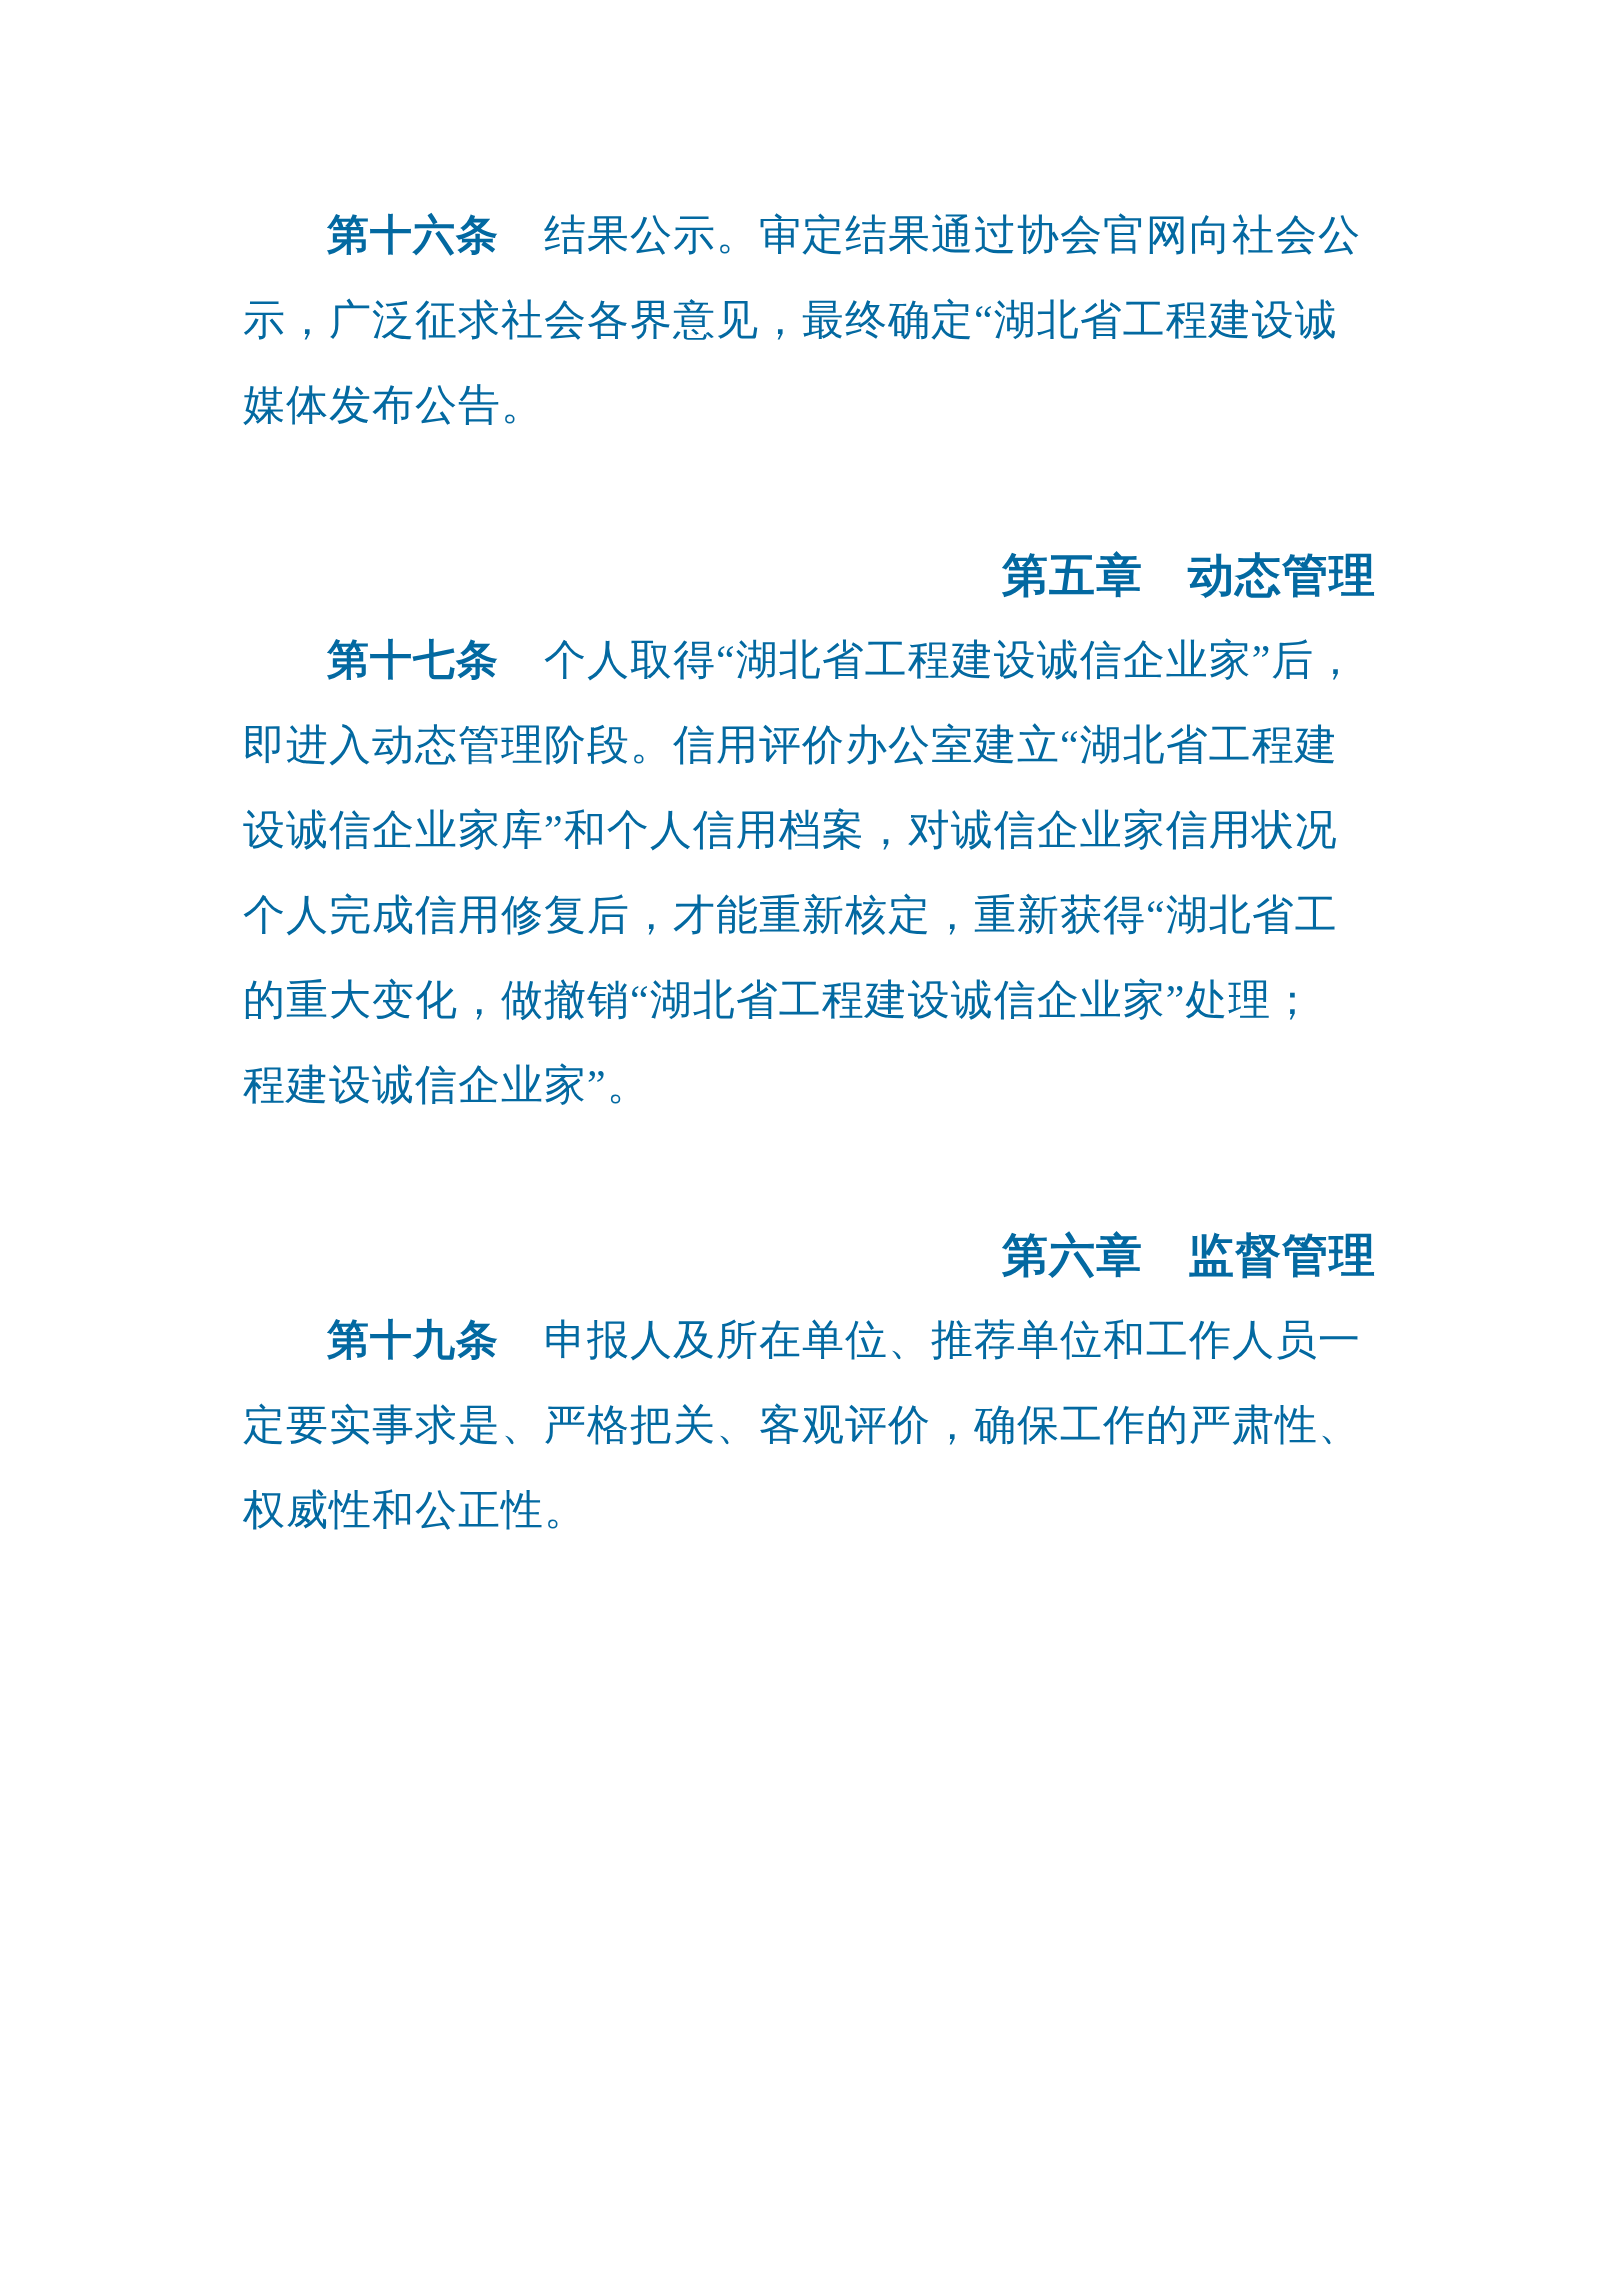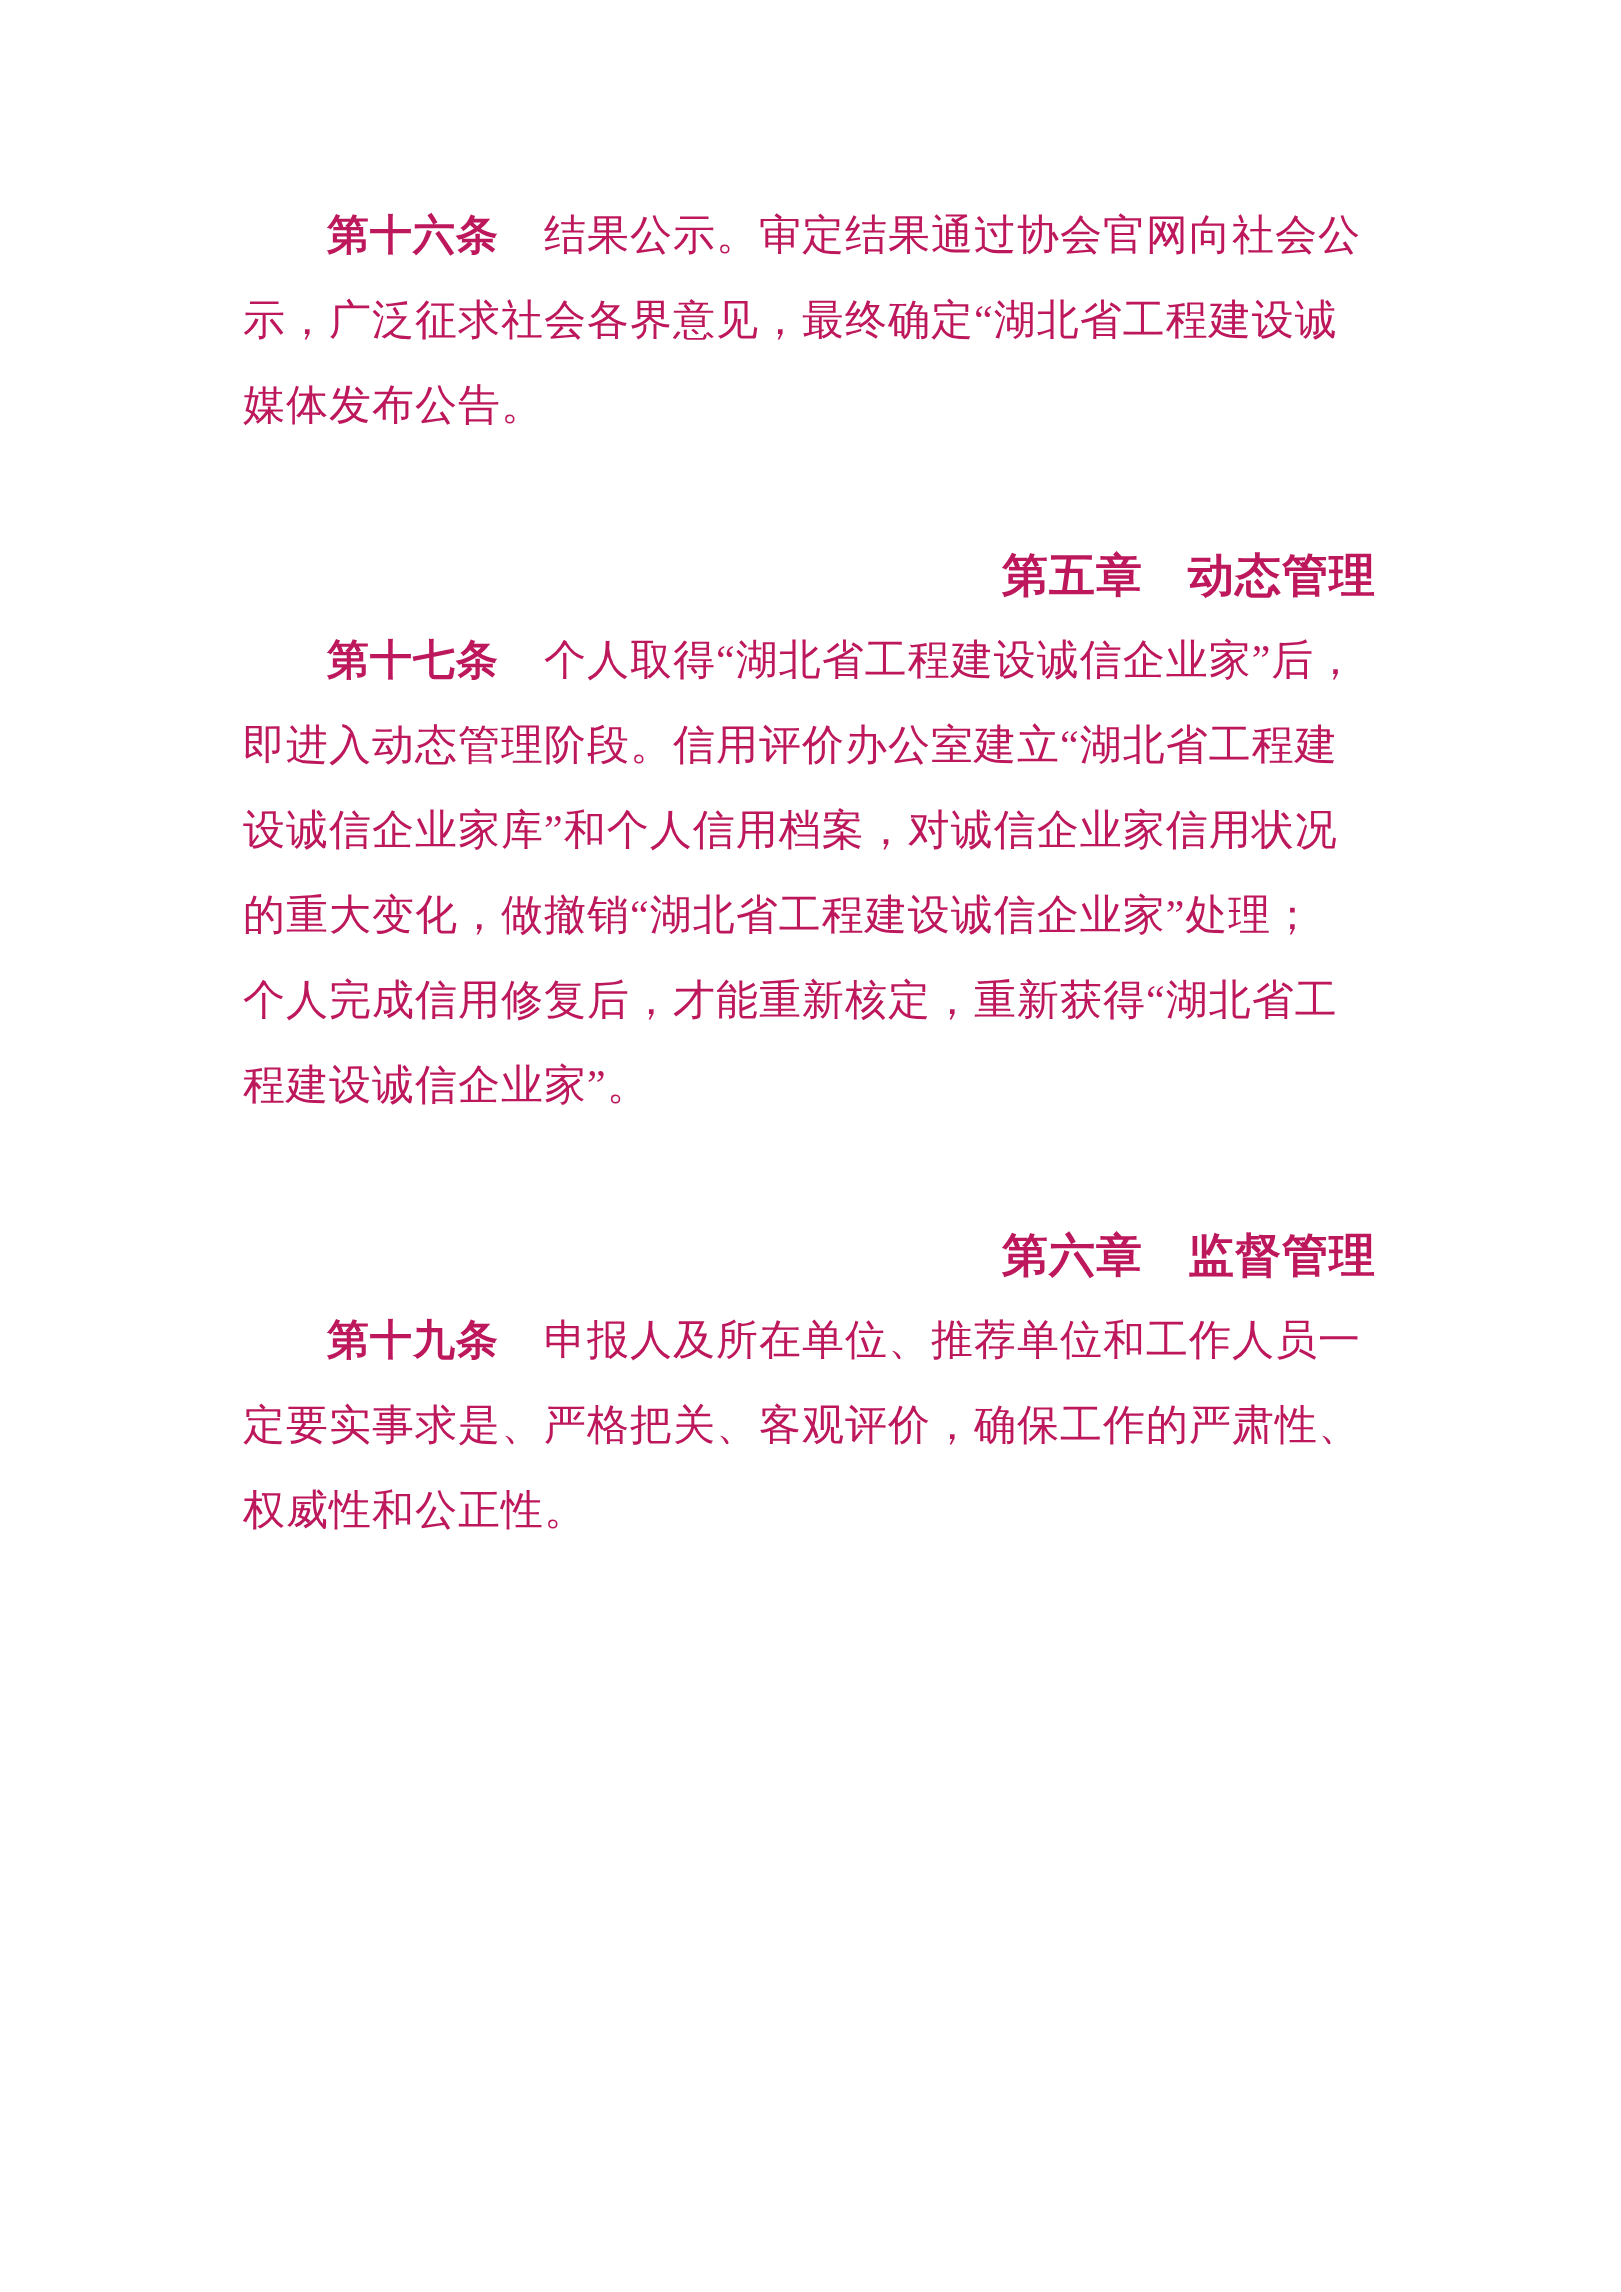--- a/index.html
+++ b/index.html
@@ -5,21 +5,21 @@
   html, body {
     margin: 0;
     padding: 0;
     background: #ffffff;
   }
   .page {
     position: relative;
     width: 1621px;
     height: 2293px;
     background: #ffffff;
-    color: #be185d;
+    color: #0369a1;
     font-family: "Liberation Serif", "DejaVu Serif", serif;
     overflow: hidden;
     box-sizing: border-box;
   }
   .content {
     box-sizing: border-box;
     padding: 193px 245px 0 243px;
     font-size: 42px;
     line-height: 85px;
     letter-spacing: 1px;
@@ -64,22 +64,22 @@
       <div class="line">示，广泛征求社会各界意见，最终确定“湖北省工程建设诚</div>
       <div class="line">媒体发布公告。</div>
     </div>
 
     <div class="chapter-heading"><span>第五章</span><span class="heading-title">动态管理</span></div>
 
     <div class="para">
       <div class="line first-line"><span class="article-label">第十七条</span><span>个人取得“湖北省工程建设诚信企业家”后，</span></div>
       <div class="line">即进入动态管理阶段。信用评价办公室建立“湖北省工程建</div>
       <div class="line">设诚信企业家库”和个人信用档案，对诚信企业家信用状况</div>
+      <div class="line">个人完成信用修复后，才能重新核定，重新获得“湖北省工</div>
       <div class="line">的重大变化，做撤销“湖北省工程建设诚信企业家”处理；</div>
-      <div class="line">个人完成信用修复后，才能重新核定，重新获得“湖北省工</div>
       <div class="line">程建设诚信企业家”。</div>
     </div>
 
 
     <div class="chapter-heading"><span>第六章</span><span class="heading-title">监督管理</span></div>
 
     <div class="para">
       <div class="line first-line"><span class="article-label">第十九条</span><span>申报人及所在单位、推荐单位和工作人员一</span></div>
       <div class="line">定要实事求是、严格把关、客观评价，确保工作的严肃性、</div>
       <div class="line">权威性和公正性。</div>

